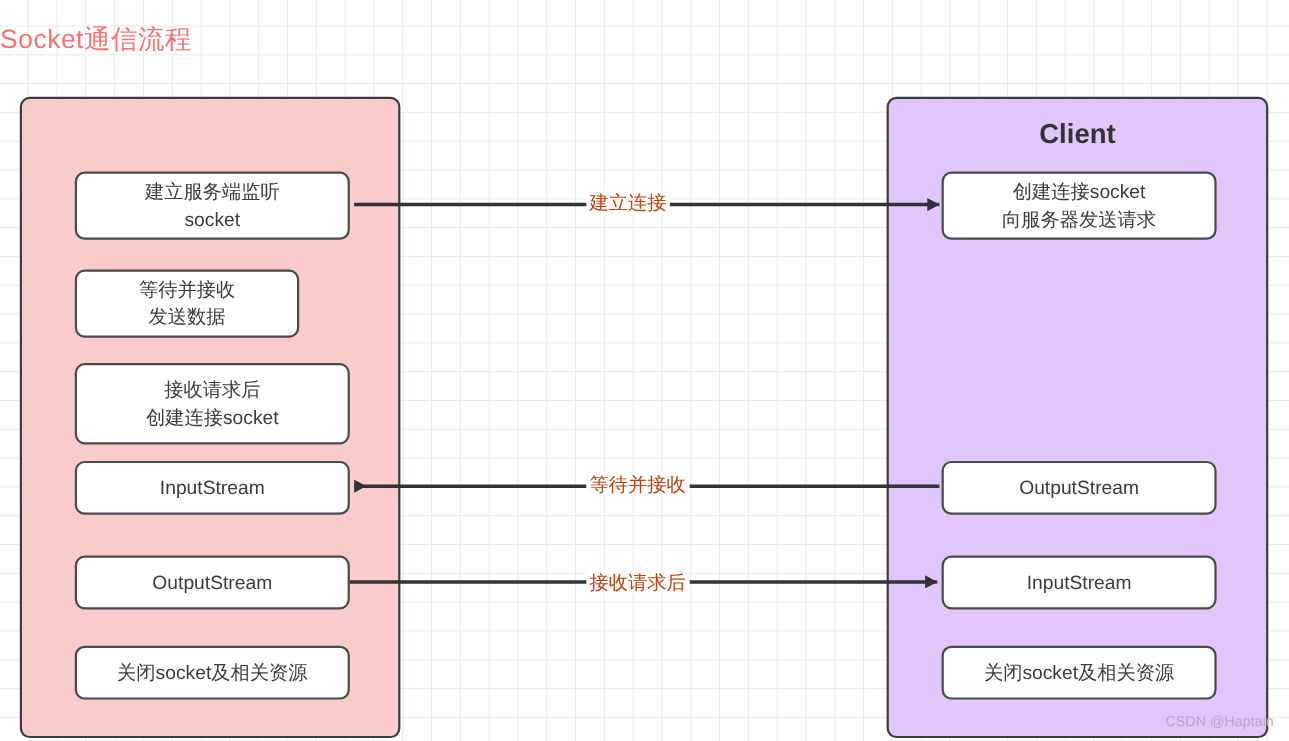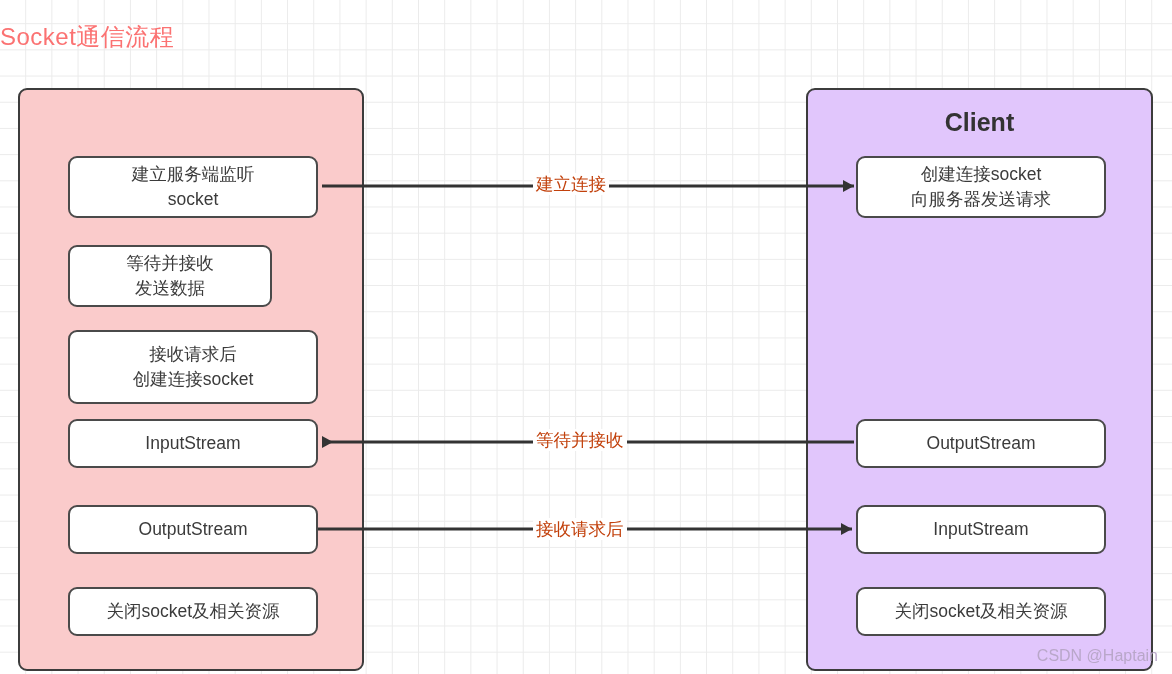--- a/index.html
+++ b/index.html
@@ -126,21 +126,21 @@
   }
   #label-connect { left: 533px; top: 173px; }
   #label-send    { left: 533px; top: 429px; }
   #label-reply   { left: 533px; top: 518px; }
 
   
   #watermark {
     position: absolute;
     right: 14px;
     bottom: 9px;
-    font-size: 16px;
+    font-size: 13px;
     color: #b9a7c9;
     line-height: 18px;
     white-space: nowrap;
   }
 </style>
 </head>
 <body>
 
 <div id="canvas">
 

